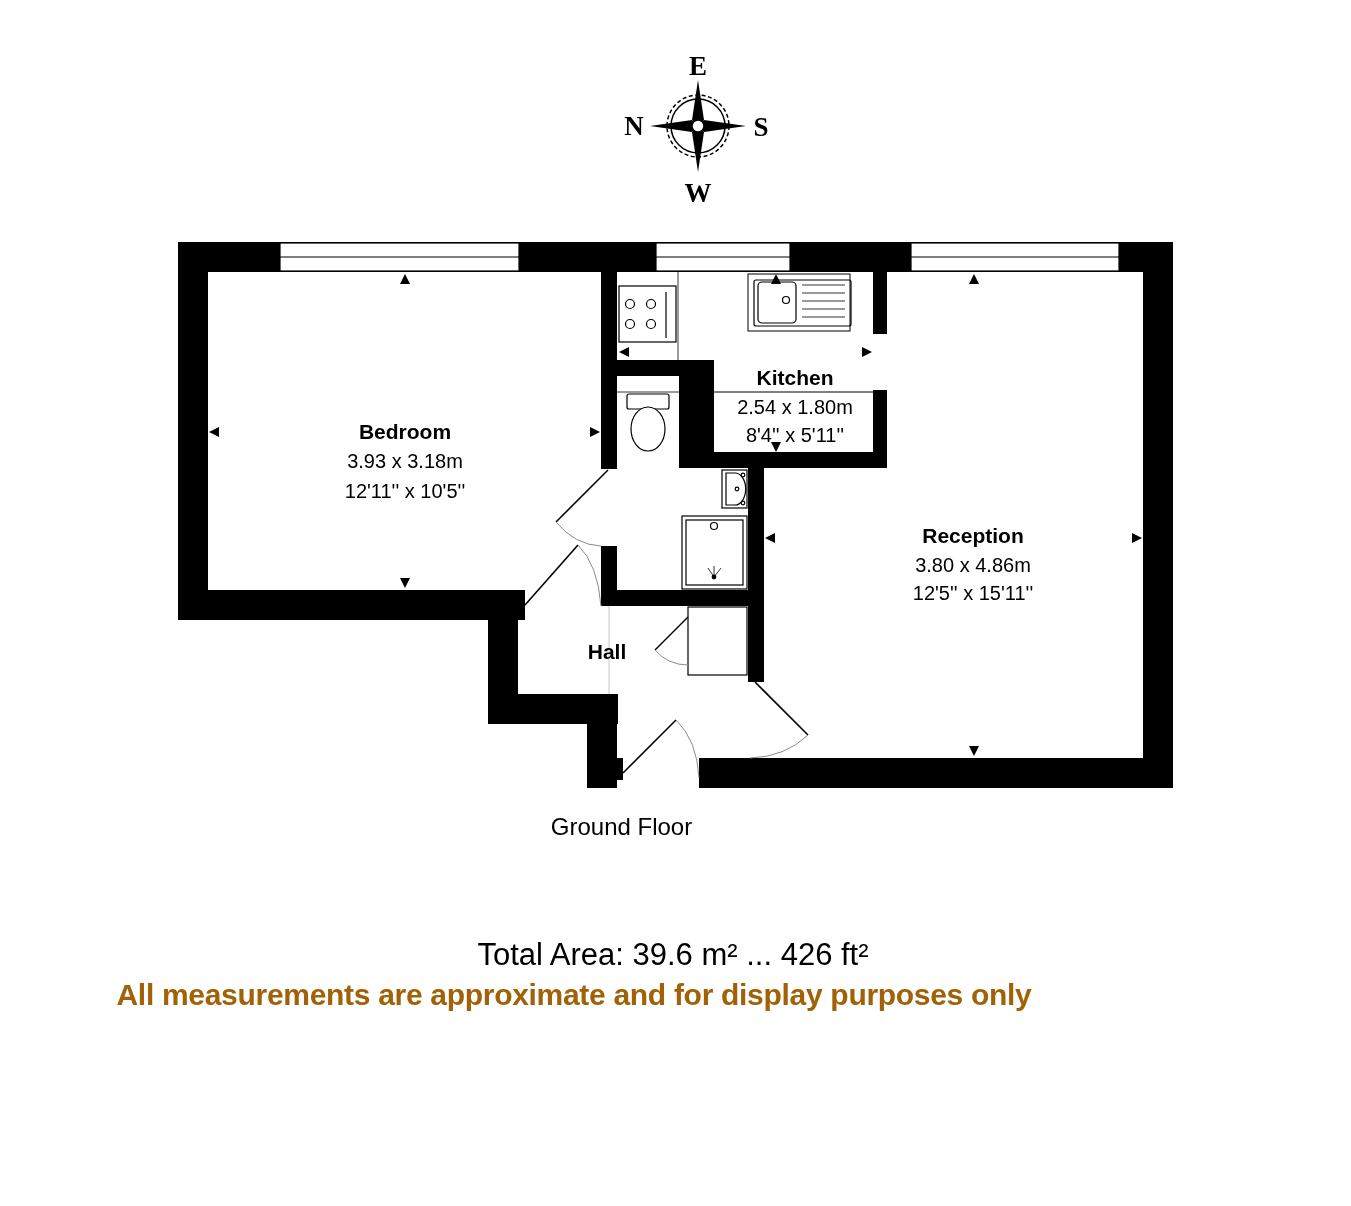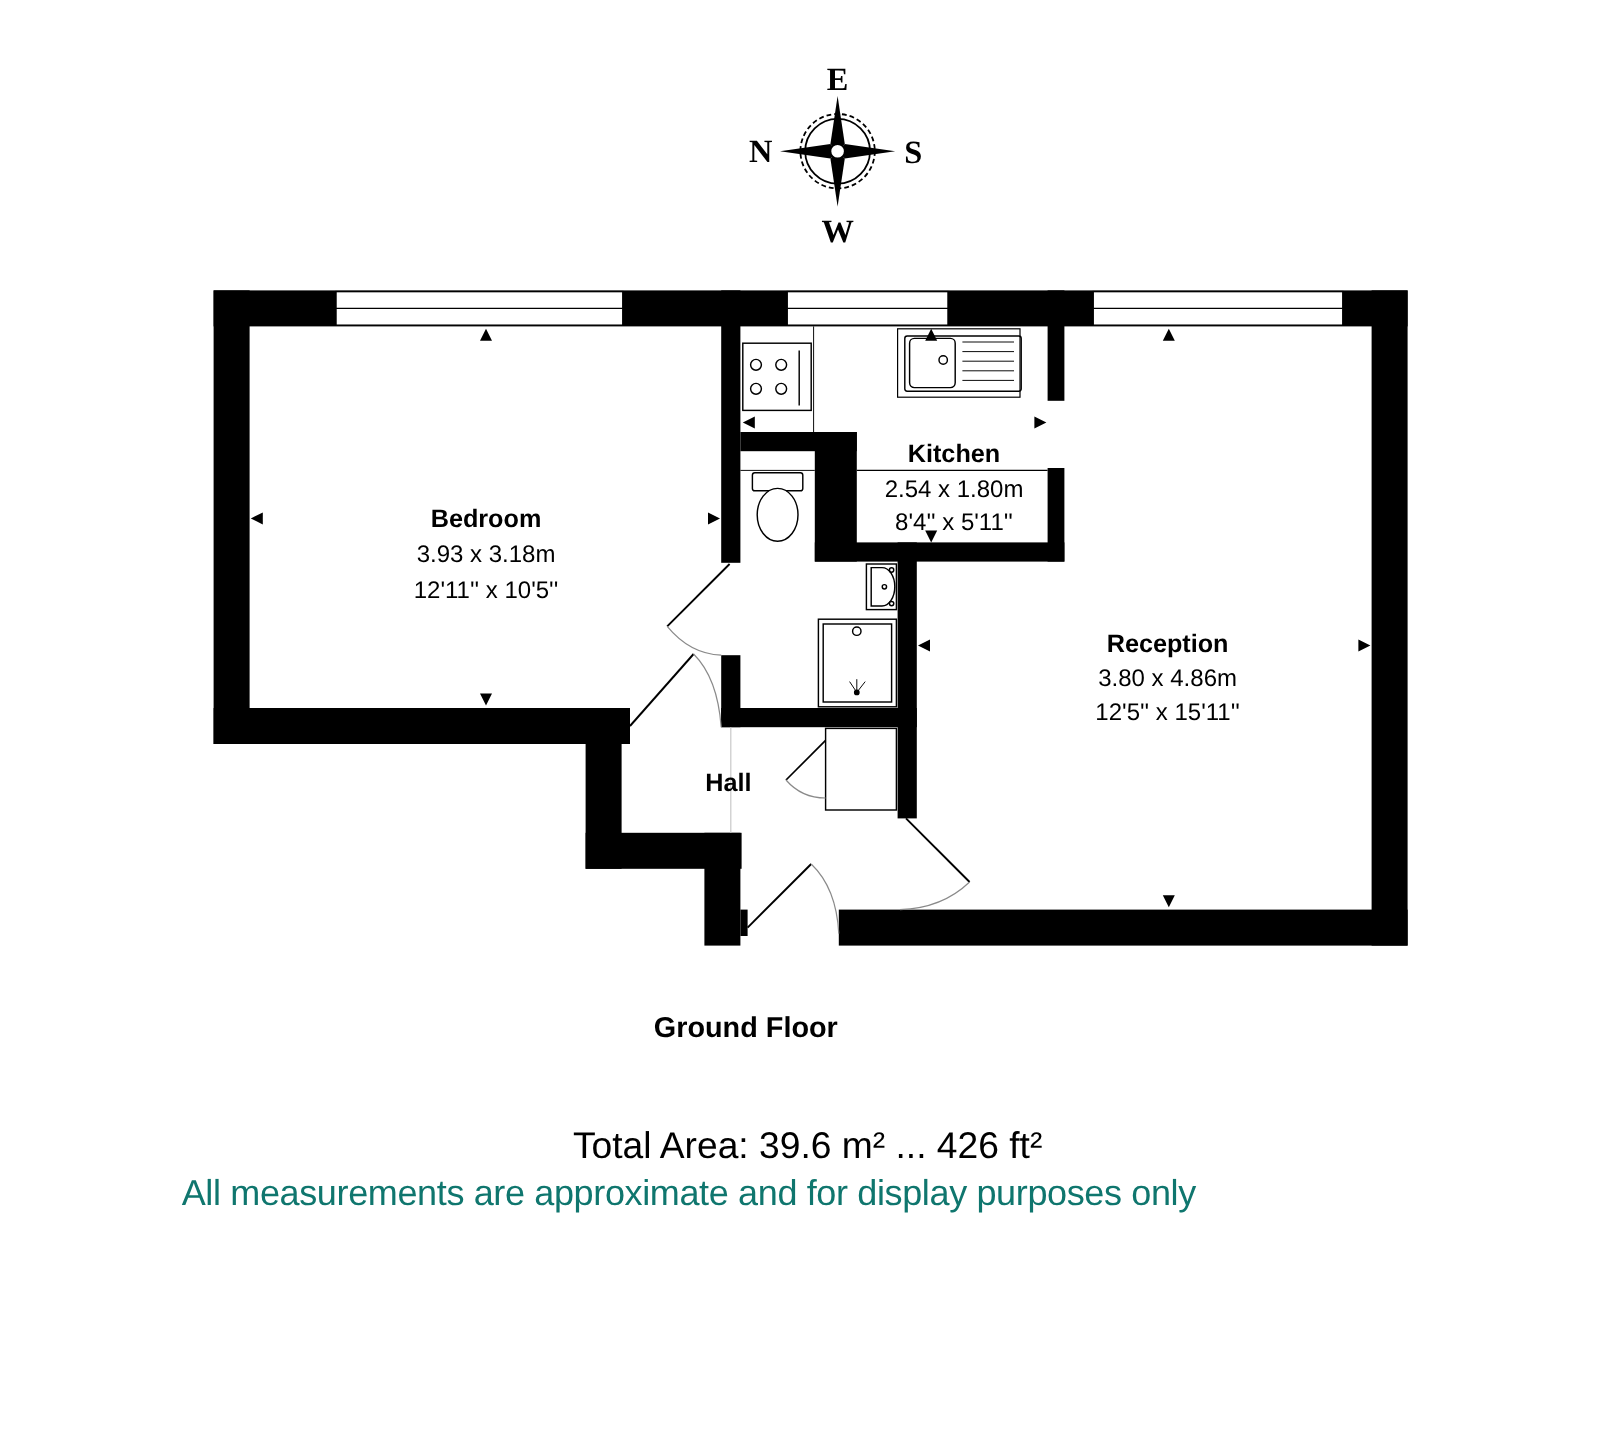--- a/index.html
+++ b/index.html
@@ -1,23 +1,23 @@
 <!DOCTYPE html>
 <html><head>
   <meta charset="utf-8">
   <style>
     html, body { margin: 0; padding: 0; background: #ffffff; }
     body { width: 1351px; height: 1206px; position: relative; overflow: hidden; font-family: "Liberation Sans", sans-serif; }
     #plan { position: absolute; left: 0; top: 0; }
     .room-name { font-family: "Liberation Sans", sans-serif; font-weight: bold; font-size: 21px; fill: #000; }
     .room-dim { font-family: "Liberation Sans", sans-serif; font-size: 20px; fill: #000; }
     .compass-letter { font-family: "Liberation Serif", serif; font-weight: bold; font-size: 27px; fill: #000; }
-    .floor-label { position: absolute; left: 0; width: 1243px; top: 843px; text-align: center; font-weight: bold; font-size: 24px; color: #000; }
+    .floor-label { position: absolute; left: 0; width: 1243px; top: 813px; text-align: center; font-weight: normal; font-size: 24px; color: #000; }
     .total-area { position: absolute; left: 0; width: 1346px; top: 937px; text-align: center; font-size: 31px; color: #000; }
-    .disclaimer { position: absolute; left: 0; width: 1148px; top: 978px; text-align: center; font-weight: normal; font-size: 30px; color: #0f766e; letter-spacing: -0.3px; }
+    .disclaimer { position: absolute; left: 0; width: 1148px; top: 978px; text-align: center; font-weight: bold; font-size: 30px; color: #a16207; letter-spacing: -0.3px; }
   </style>
 </head>
 <body>
 
 <svg id="plan" width="1351" height="830" viewBox="0 0 1351 830" xmlns="http://www.w3.org/2000/svg">
 
   <g>
     <circle cx="698" cy="126" r="31" fill="none" stroke="#000" stroke-width="1.5" stroke-dasharray="4,2.5"></circle>
     <circle cx="698" cy="126" r="27" fill="none" stroke="#000" stroke-width="1.5"></circle>
     <polygon points="698,80 704,120 698,126 692,120" fill="#000"></polygon>

